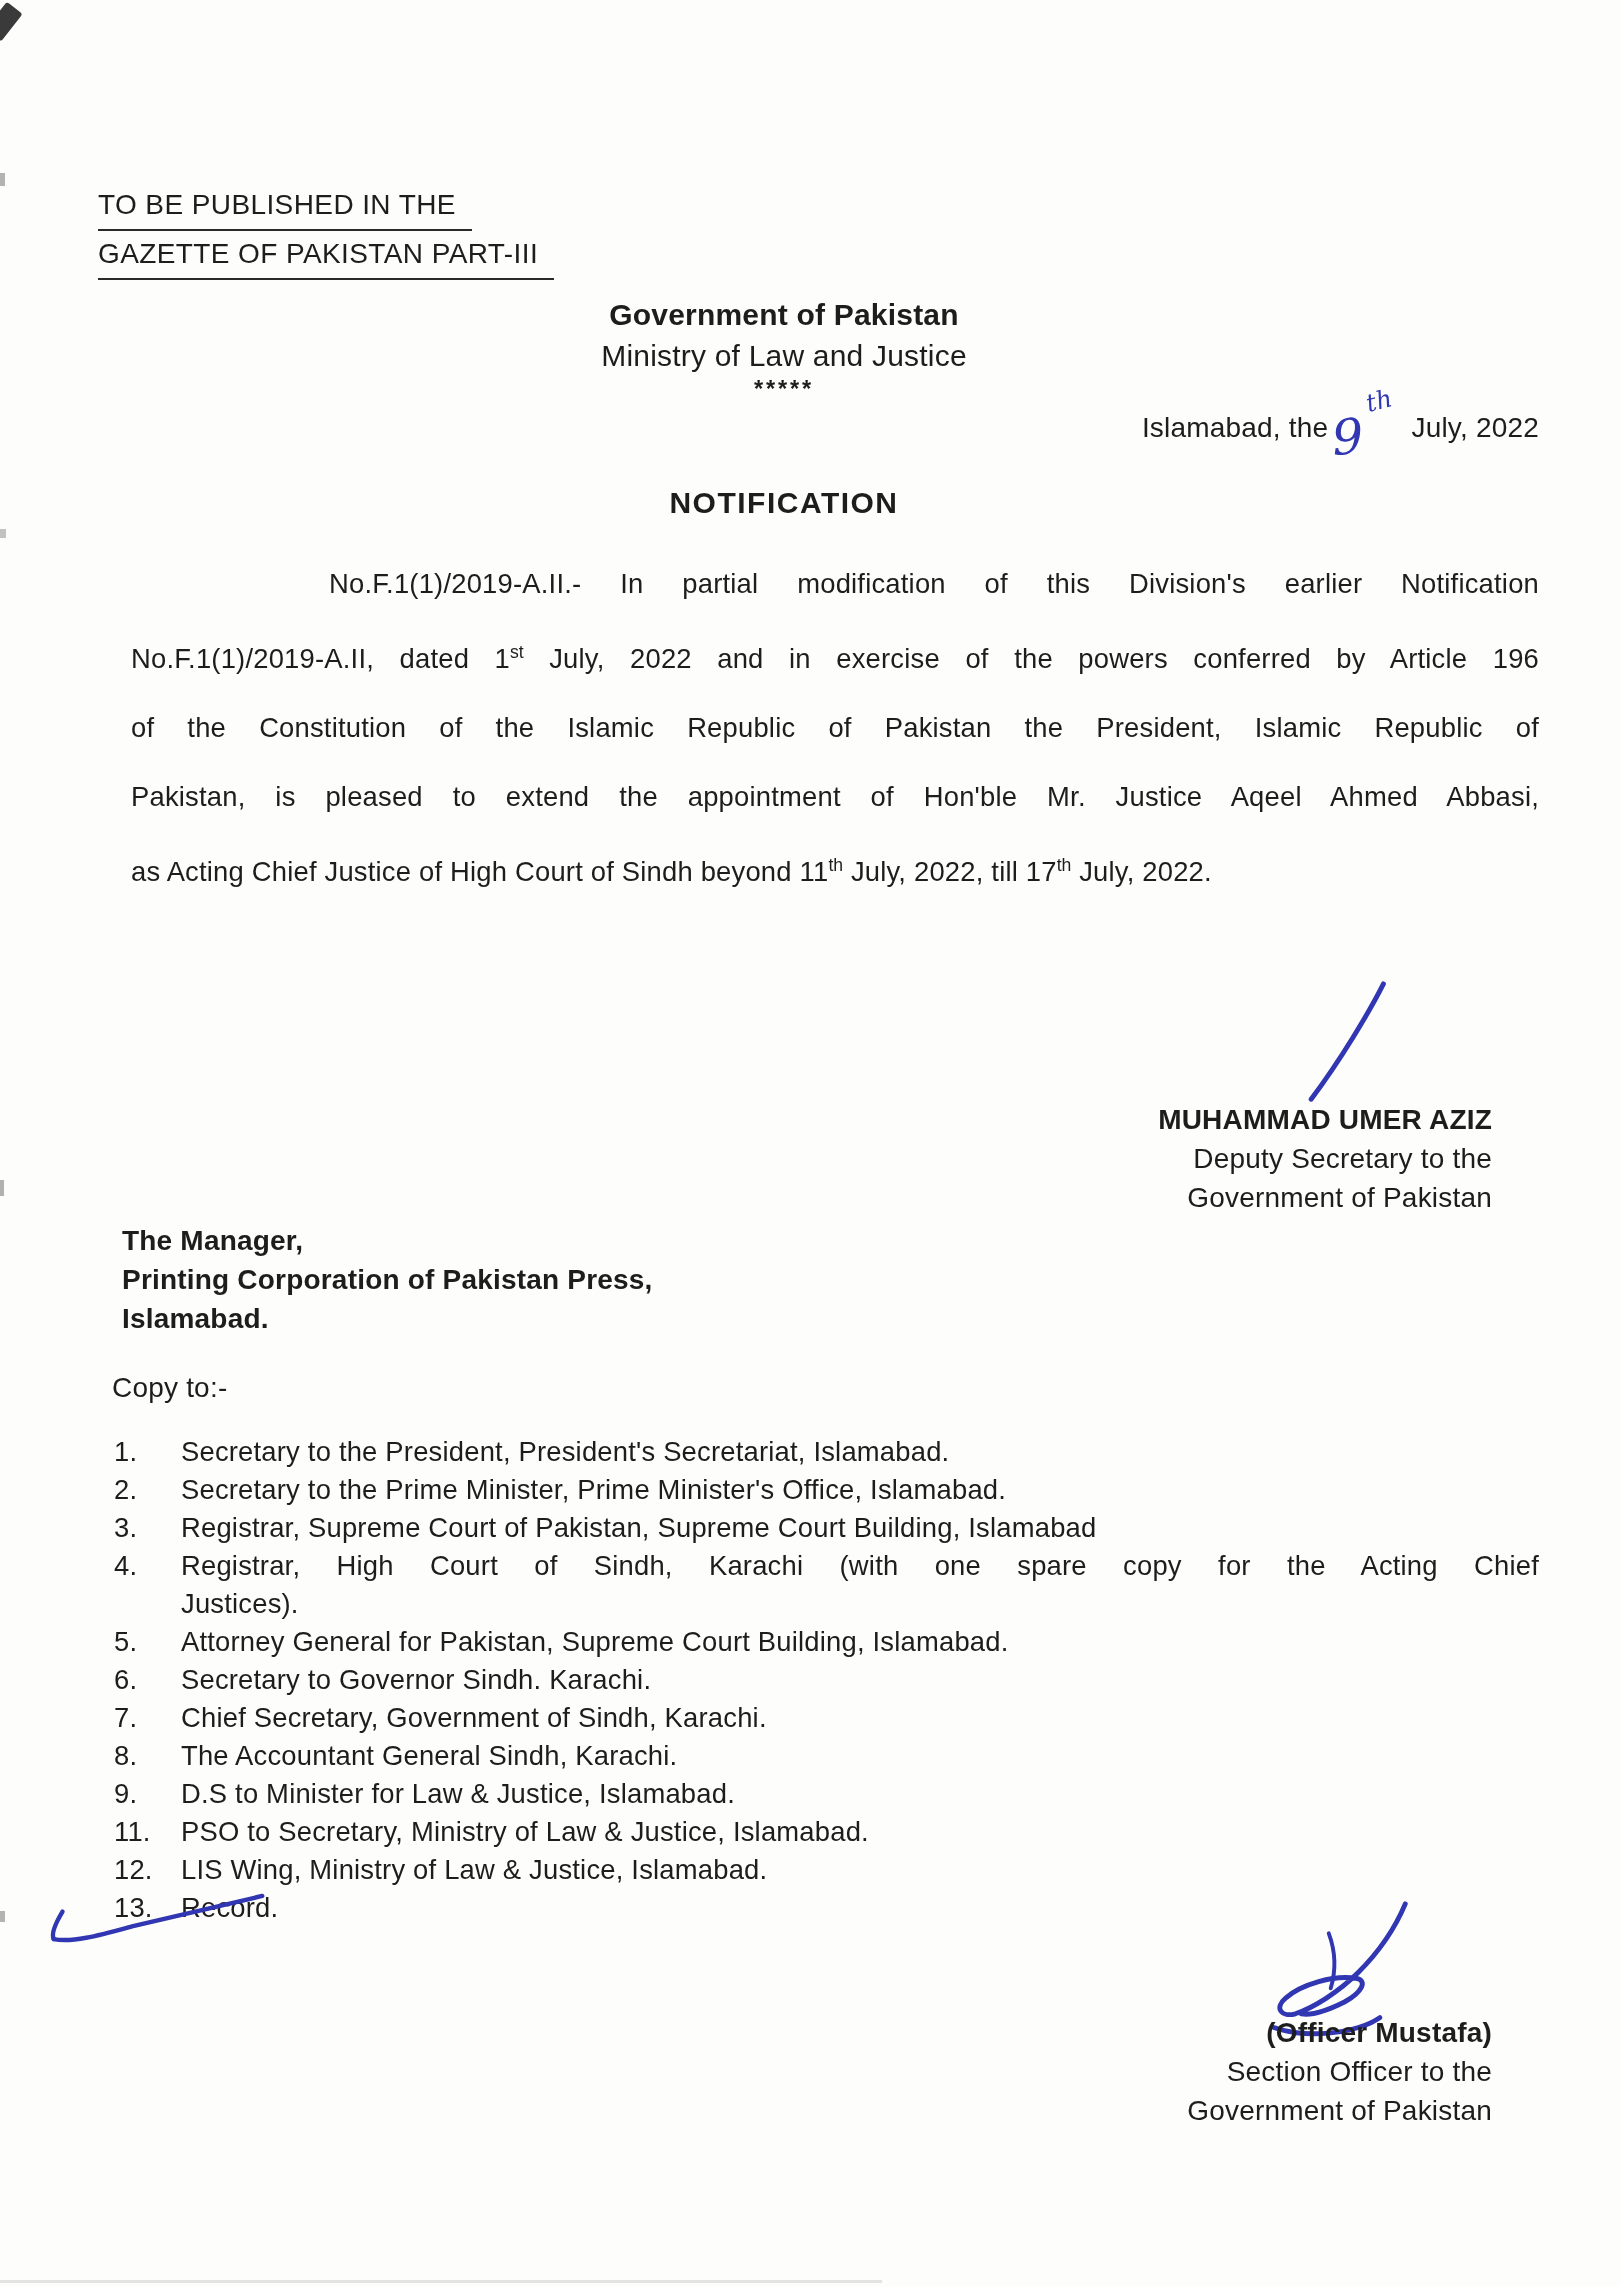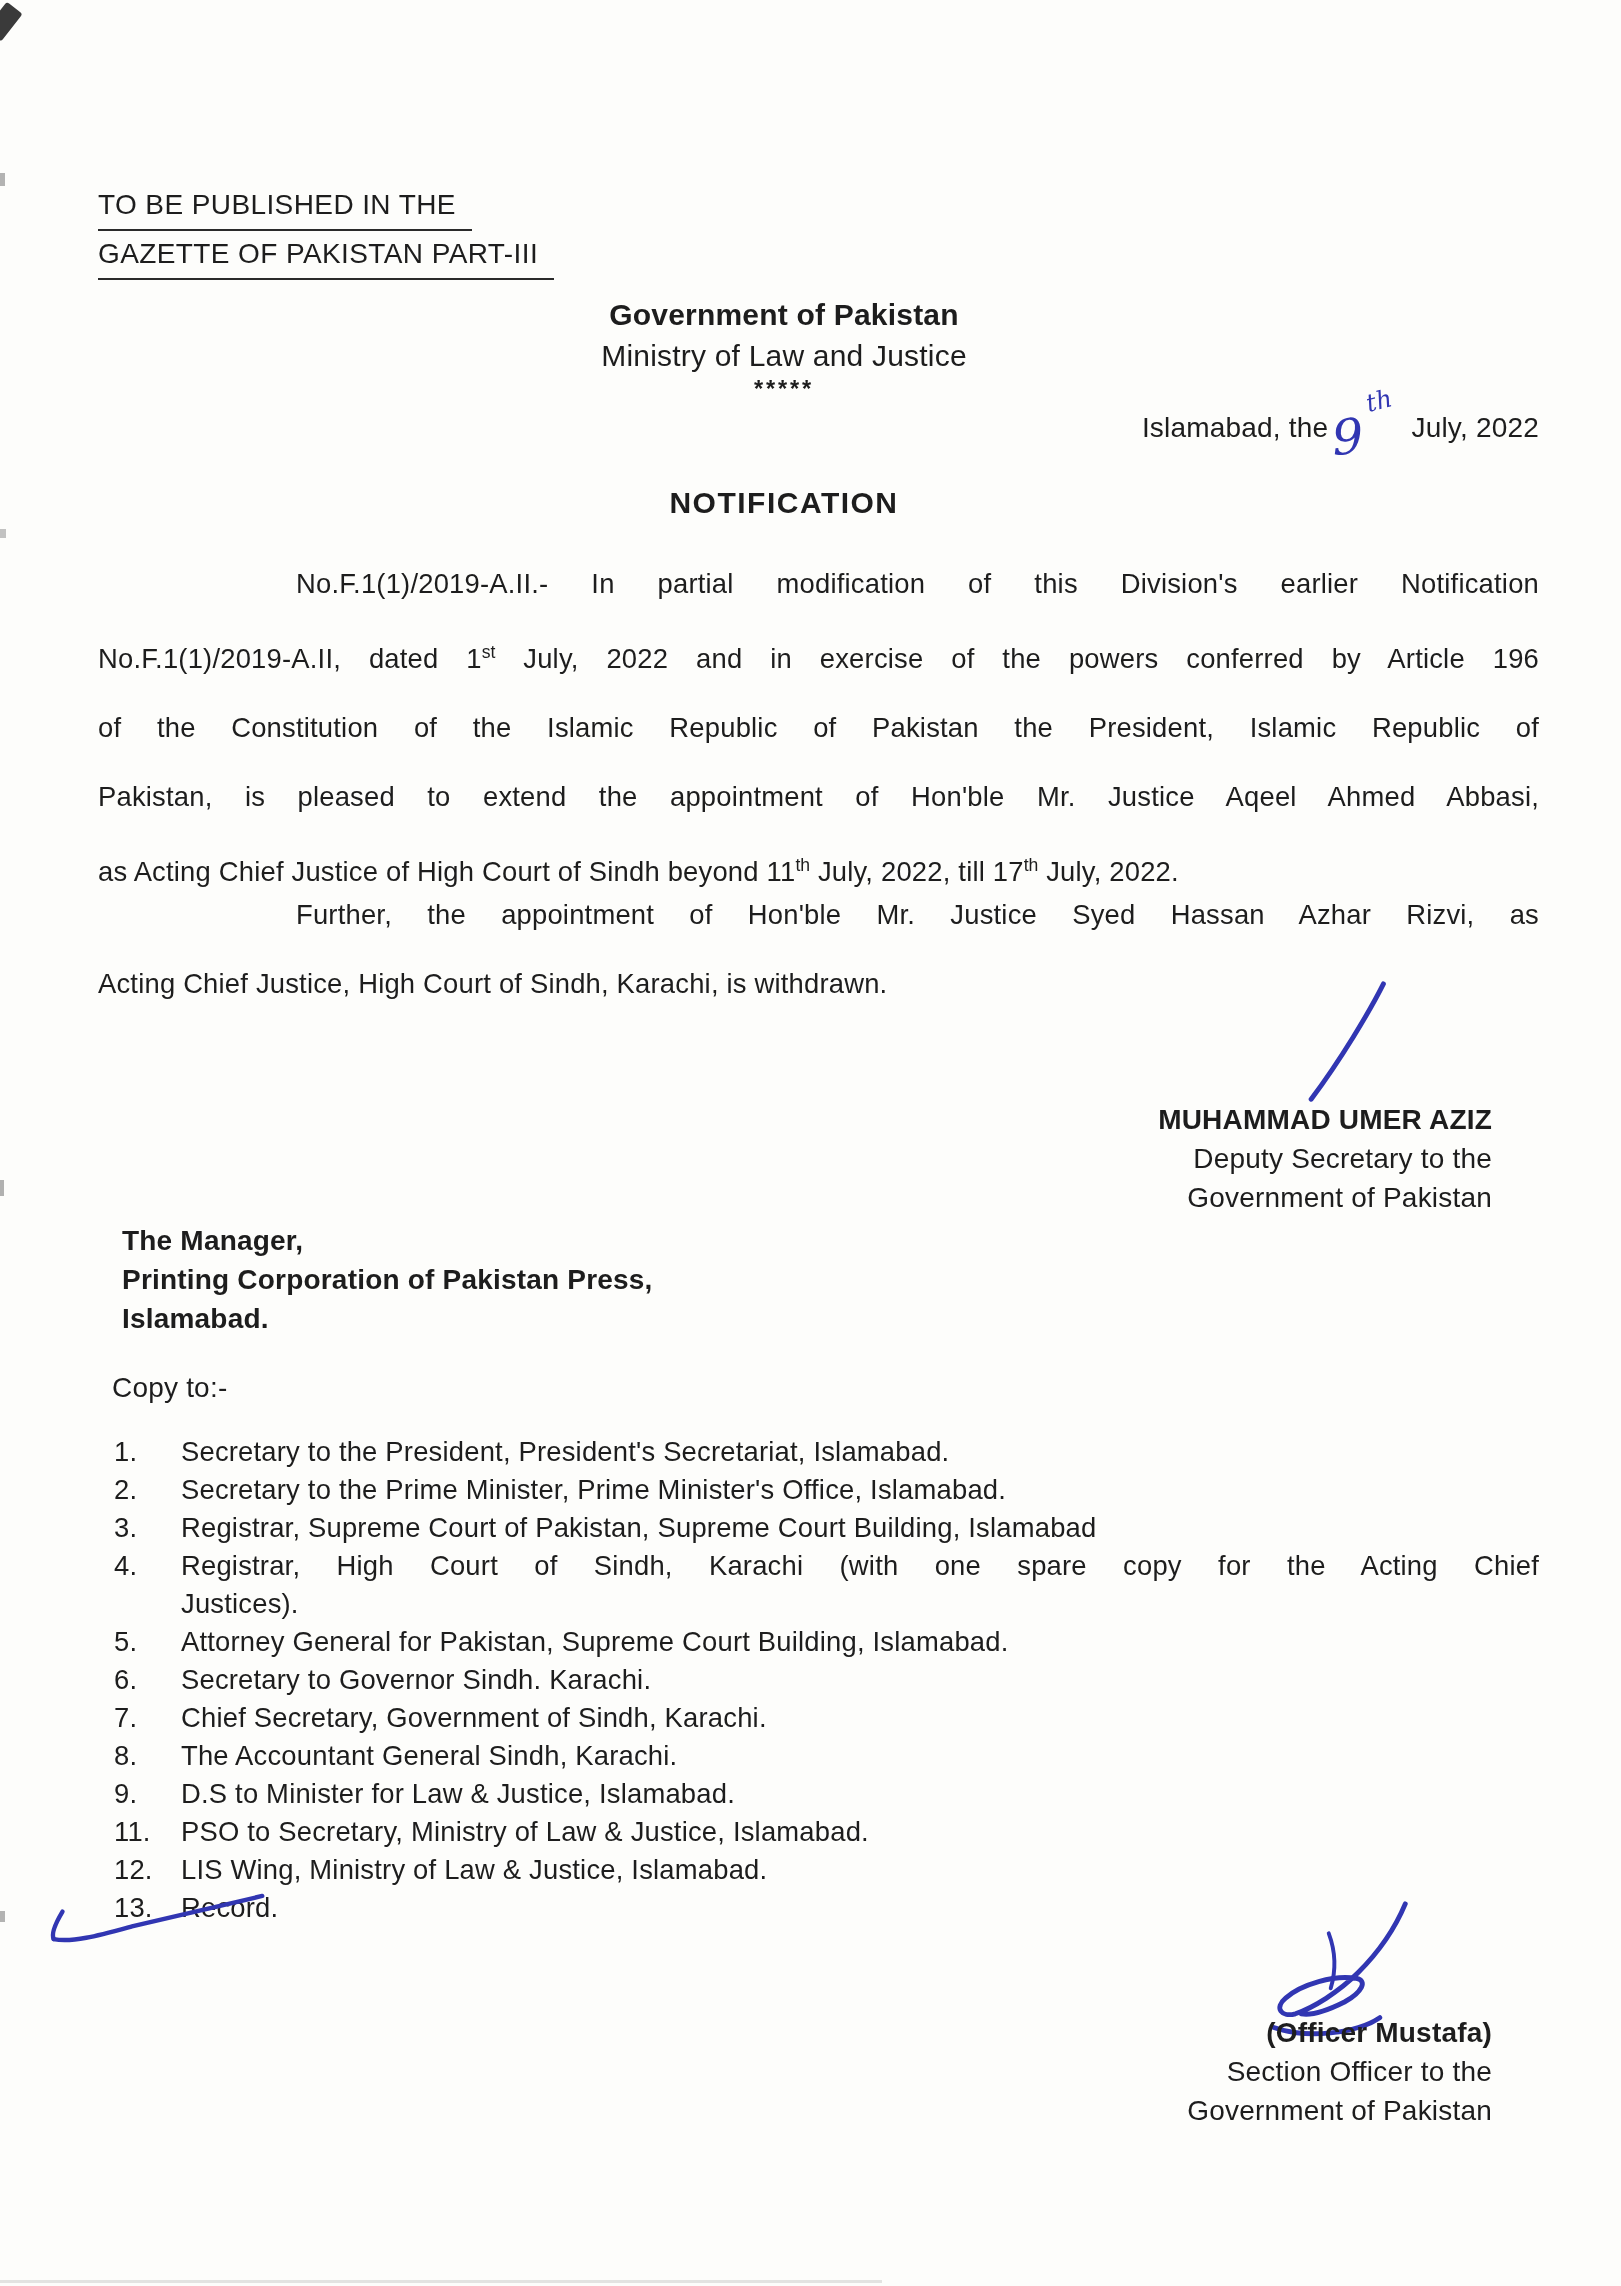--- a/index.html
+++ b/index.html
@@ -31,21 +31,21 @@
   .hand-th{color:var(--ink,#3136b2);font-family:"DejaVu Serif",serif;font-style:italic;
            font-size:24.5px;display:inline-block;transform:rotate(-14deg);
            position:relative;top:-27.4px;left:0;margin-right:11.8px;}
 
   .doc-title{position:absolute;left:0;top:486px;width:1568px;text-align:center;
              font-size:30px;font-weight:bold;letter-spacing:1.5px;}
 
   .textblock{position:absolute;left:98px;width:1441px;font-size:27.4px;}
   .tb1{top:549px;}
   .tb2{top:880px;}
-  .line{line-height:69px;}
+  .line{line-height:69px;margin-left:33px;}
   .jline{text-align:justify;text-align-last:justify;}
   .ind{text-indent:198px;}
   .sup{font-size:17.6px;vertical-align:9.8px;letter-spacing:0;}
 
   .sigstroke{position:absolute;color:var(--ink,#3136b2);}
   .sig1{left:1274px;top:978px;}
   .tick{left:39px;top:1882px;}
   .sig2{left:1213px;top:1898px;}
 
   .signer{position:absolute;left:1041px;width:451px;text-align:right;font-size:28px;line-height:39px;}
@@ -94,24 +94,20 @@
   <div class="doc-title">NOTIFICATION</div>
 
   <div class="textblock tb1">
     <div class="line jline ind">No.F.1(1)/2019-A.II.- In partial modification of this Division's earlier Notification</div>
     <div class="line jline"><span>No.F.1(1)/2019-A.II, dated 1</span><span class="sup">st</span><span> July, 2022 and in exercise of the powers conferred by Article 196</span></div>
     <div class="line jline">of the Constitution of the Islamic Republic of Pakistan the President, Islamic Republic of</div>
     <div class="line jline">Pakistan, is pleased to extend the appointment of Hon'ble Mr. Justice Aqeel Ahmed Abbasi,</div>
     <div class="line"><span>as Acting Chief Justice of High Court of Sindh beyond 11</span><span class="sup">th</span><span> July, 2022, till 17</span><span class="sup">th</span><span> July, 2022.</span></div>
   </div>
 
-  <div class="textblock tb2">
-    <div class="line jline ind">Further, the appointment of Hon'ble Mr. Justice Syed Hassan Azhar Rizvi, as</div>
-    <div class="line">Acting Chief Justice, High Court of Sindh, Karachi, is withdrawn.</div>
-  </div>
 
   <svg class="sigstroke sig1" width="127" height="132" viewBox="0 0 130 135">
     <path d="M112 6 C98 34 68 84 38 124" fill="none" stroke="currentColor" stroke-width="5" stroke-linecap="round"></path>
   </svg>
 
   <div class="signer s1">
     <div class="sname">MUHAMMAD UMER AZIZ</div>
     <div>Deputy Secretary to the</div>
     <div>Government of Pakistan</div>
   </div>

